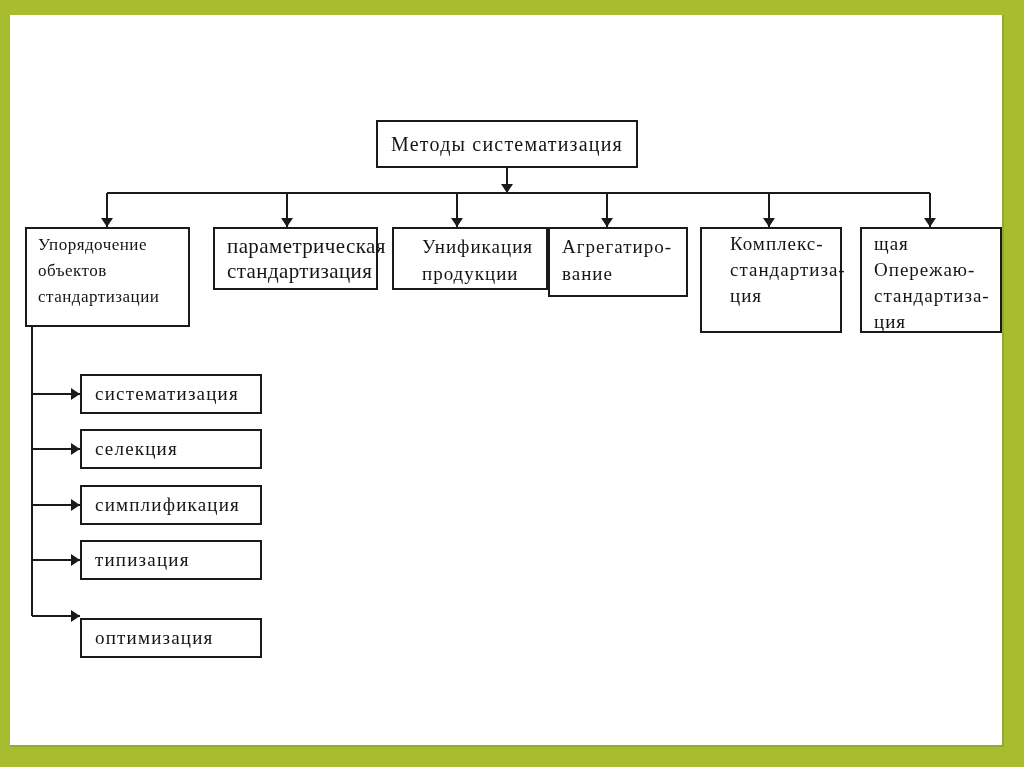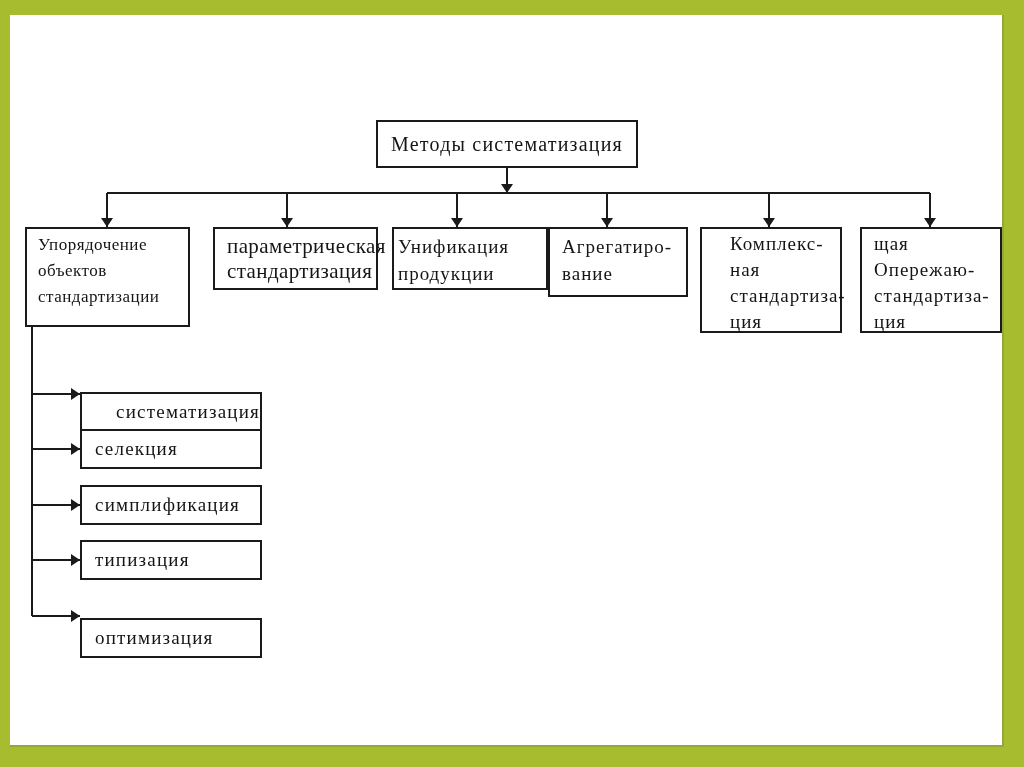--- a/index.html
+++ b/index.html
@@ -45,21 +45,21 @@
     padding: 3px 0 0 11px; line-height: 26px;
   }
   .c1 {
     left: 213px; top: 227px; width: 165px; height: 63px;
     font-size: 21px; letter-spacing: 0.4px;
     padding: 5px 0 0 12px; line-height: 25px;
   }
   .c2 {
     left: 392px; top: 227px; width: 156px; height: 63px;
     font-size: 19px; letter-spacing: 1px;
-    padding: 4px 0 0 4px; line-height: 27px;
+    padding: 4px 0 0 28px; line-height: 27px;
   }
   .c3 {
     left: 548px; top: 227px; width: 140px; height: 70px;
     font-size: 19px; letter-spacing: 1px;
     padding: 4px 0 0 12px; line-height: 27px;
   }
   .c4 {
     left: 700px; top: 227px; width: 142px; height: 106px;
     font-size: 19px; letter-spacing: 1px;
     padding: 2px 0 0 28px; line-height: 26px;
@@ -67,21 +67,21 @@
   .c5 {
     left: 860px; top: 227px; width: 142px; height: 106px;
     font-size: 19px; letter-spacing: 1px;
     padding: 2px 0 0 12px; line-height: 26px;
   }
   .leaf {
     left: 80px; width: 182px; height: 40px;
     font-size: 19px; letter-spacing: 1.2px;
     padding-left: 13px; line-height: 36px;
   }
-  .leaf0 { top: 392px; text-align: right; }
+  .leaf0 { top: 374px; }
   .leaf1 { top: 429px; }
   .leaf2 { top: 485px; }
   .leaf3 { top: 540px; }
   .leaf4 { top: 618px; }
 </style>
 </head>
 <body>
 
 <div class="page"></div>
 
@@ -129,21 +129,20 @@
   <span class="ln">продукции</span>
 </div>
 
 <div class="node c3">
   <span class="ln">Агрегатиро-</span>
   <span class="ln">вание</span>
 </div>
 
 <div class="node c4">
   <span class="ln">Комплекс-</span>
-  <span class="ln">ная</span>
   <span class="ln">стандартиза-</span>
   <span class="ln">ция</span>
 </div>
 
 <div class="node c5">
   <span class="ln">щая</span>
   <span class="ln">Опережаю-</span>
   <span class="ln">стандартиза-</span>
   <span class="ln">ция</span>
 </div>

